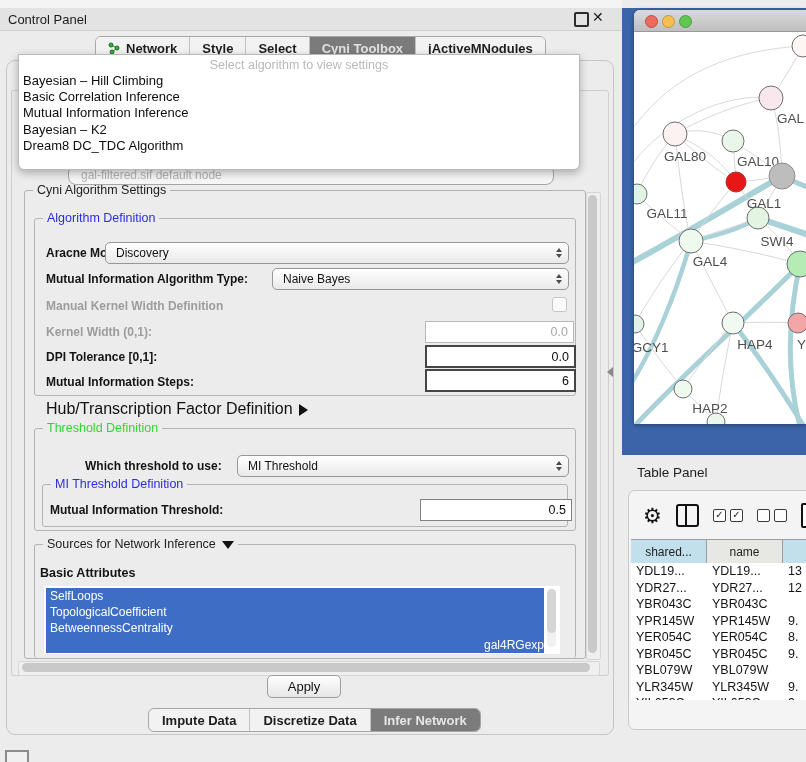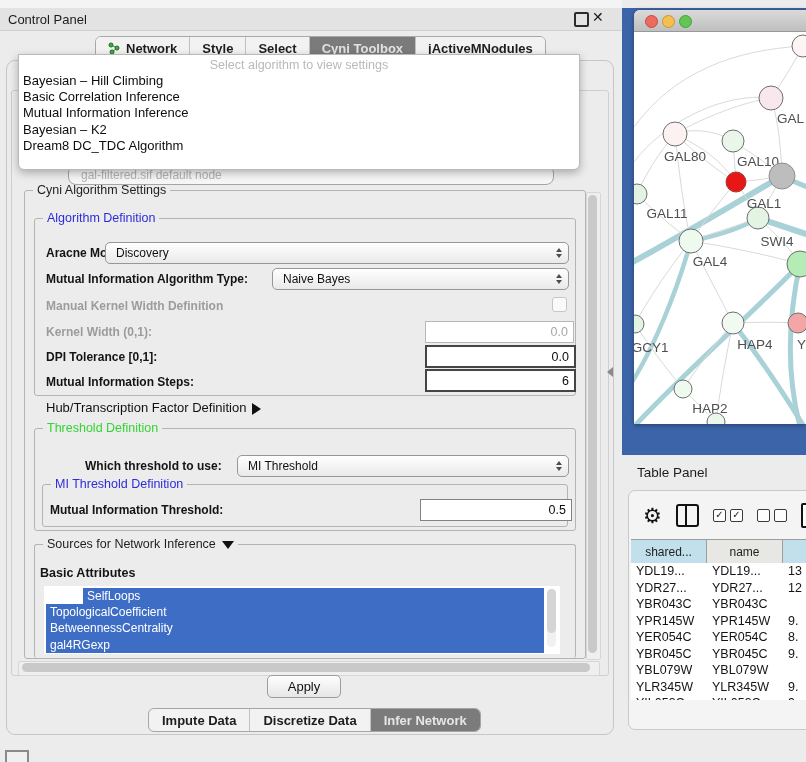--- a/index.html
+++ b/index.html
@@ -202,21 +202,21 @@
 </div>
 <div class="abs lbl dis" style="left:46px;top:299px;">Manual Kernel Width Definition</div>
 <div class="abs chk" style="left:552px;top:297px;"></div>
 <div class="abs lbl dis" style="left:46px;top:325px;">Kernel Width (0,1):</div>
 <div class="abs input in-dis" style="left:425px;top:321px;width:142px;height:20px;">0.0</div>
 <div class="abs lbl b" style="left:46px;top:350px;">DPI Tolerance [0,1]:</div>
 <div class="abs input in-dark" style="left:425px;top:345px;width:142px;height:19px;">0.0</div>
 <div class="abs lbl b" style="left:46px;top:375px;">Mutual Information Steps:</div>
 <div class="abs input in-dark" style="left:425px;top:369px;width:142px;height:19px;">6</div>
 
-<div class="abs" style="left:46px;top:400px;font-size:13px;color:#111;">
+<div class="abs" style="left:46px;top:400px;font-size:16px;color:#111;">
   <span>Hub/Transcription Factor Definition</span><span class="tri-right"></span>
 </div>
 
 <div class="abs group thr-box">
   <span class="group-title t-green">Threshold Definition</span>
 </div>
 <div class="abs lbl b" style="left:85px;top:459px;">Which threshold to use:</div>
 <div class="abs combo" style="left:237px;top:455px;width:330px;">
   <span class="combo-text">MI Threshold</span>
   <span class="stepper">
@@ -229,24 +229,24 @@
 </div>
 <div class="abs lbl b" style="left:50px;top:503px;">Mutual Information Threshold:</div>
 <div class="abs input in-med" style="left:420px;top:499px;width:145px;height:20px;">0.5</div>
 
 <div class="abs group src-box">
   <span class="group-title t-black"><span>Sources for Network Inference</span><span class="tri-down"></span></span>
 </div>
 <div class="abs lbl b" style="left:40px;top:566px;font-size:12.5px;">Basic Attributes</div>
 <div class="abs attr-list">
   <div class="attr-rows">
-      <div class="attr-item" style="background: rgb(62, 109, 198); margin-left: 37px;">SelfLoops</div>
+      <div class="attr-item" style="background: rgb(62, 109, 198);">SelfLoops</div>
       <div class="attr-item" style="background: rgb(62, 109, 198);">TopologicalCoefficient</div>
       <div class="attr-item" style="background: rgb(62, 109, 198);">BetweennessCentrality</div>
-      <div class="attr-item" style="background: rgb(62, 109, 198);">gal4RGexp</div>
+      <div class="attr-item" style="background: rgb(62, 109, 198); text-align: right;">gal4RGexp</div>
     </div>
   <div class="attr-scroll">
       <div class="attr-thumb"></div>
     </div>
 </div>
 
 <div class="abs vscroll">
     <div class="vthumb"></div>
   </div>
 <div class="abs hscroll">

